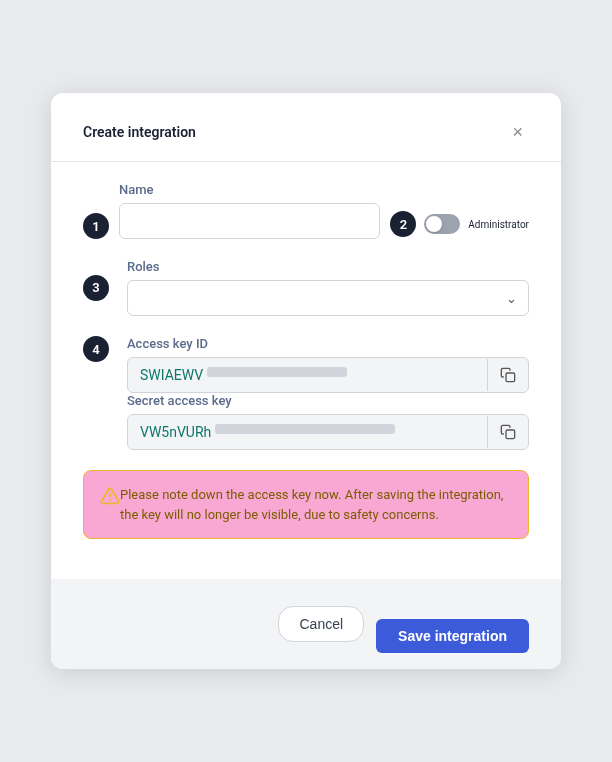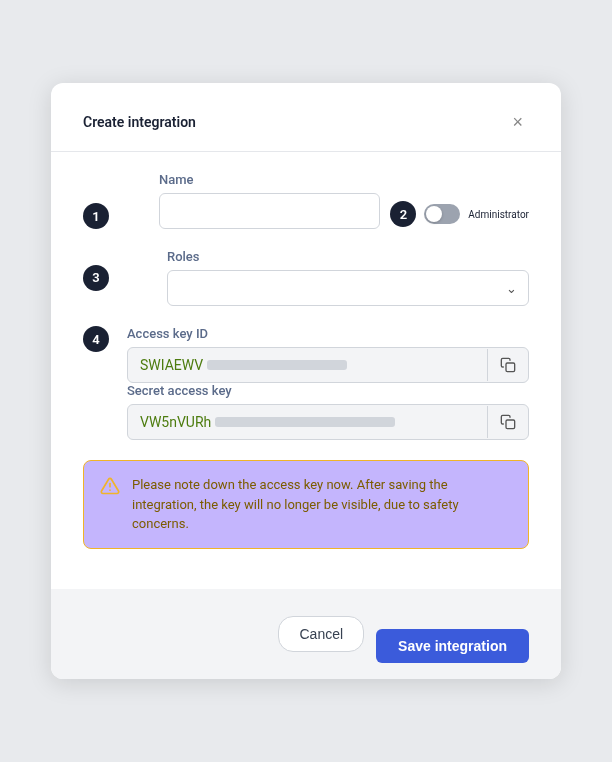--- a/index.html
+++ b/index.html
@@ -74,21 +74,20 @@
       display: flex;
       align-items: center;
       justify-content: center;
       flex-shrink: 0;
     }
 
     .field-group {
       display: flex;
       flex-direction: column;
       flex: 1;
-      margin-left: 40px;
     }
 
     .field-label {
       font-size: 13px;
       color: #5b6b8a;
       margin-bottom: 6px;
       font-weight: 500;
     }
 
     .text-input {
@@ -233,37 +232,36 @@
       height: 10px;
       background: #d1d5db;
       border-radius: 3px;
       vertical-align: middle;
       margin-left: 4px;
     }
 
     .key-value-display {
       padding: 9px 12px;
       font-size: 14px;
-      color: #4d7c0f;
-      display: flex;
-      align-items: center;
+      color: #0f766e;
+      display: flex;
+      align-items: flex-start;
       flex: 1;
       background: transparent;
       border: none;
       outline: none;
     }
 
     .warning-box {
-      background: #c4b5fd;
+      background: #f9a8d4;
       border: 1px solid #f0b429;
       border-radius: 8px;
       padding: 14px 16px;
       display: flex;
       align-items: flex-start;
-      gap: 12px;
       margin-bottom: 8px;
     }
 
     .warning-icon {
       color: #f0b429;
       font-size: 18px;
       flex-shrink: 0;
       margin-top: 1px;
     }
 

